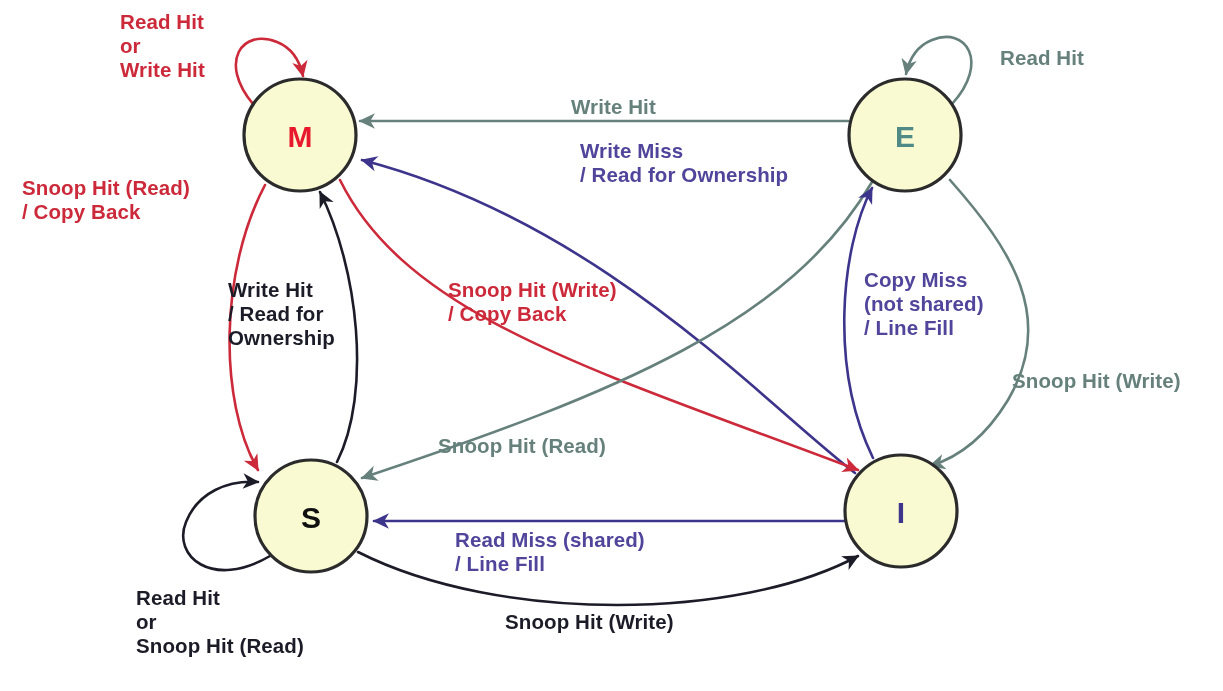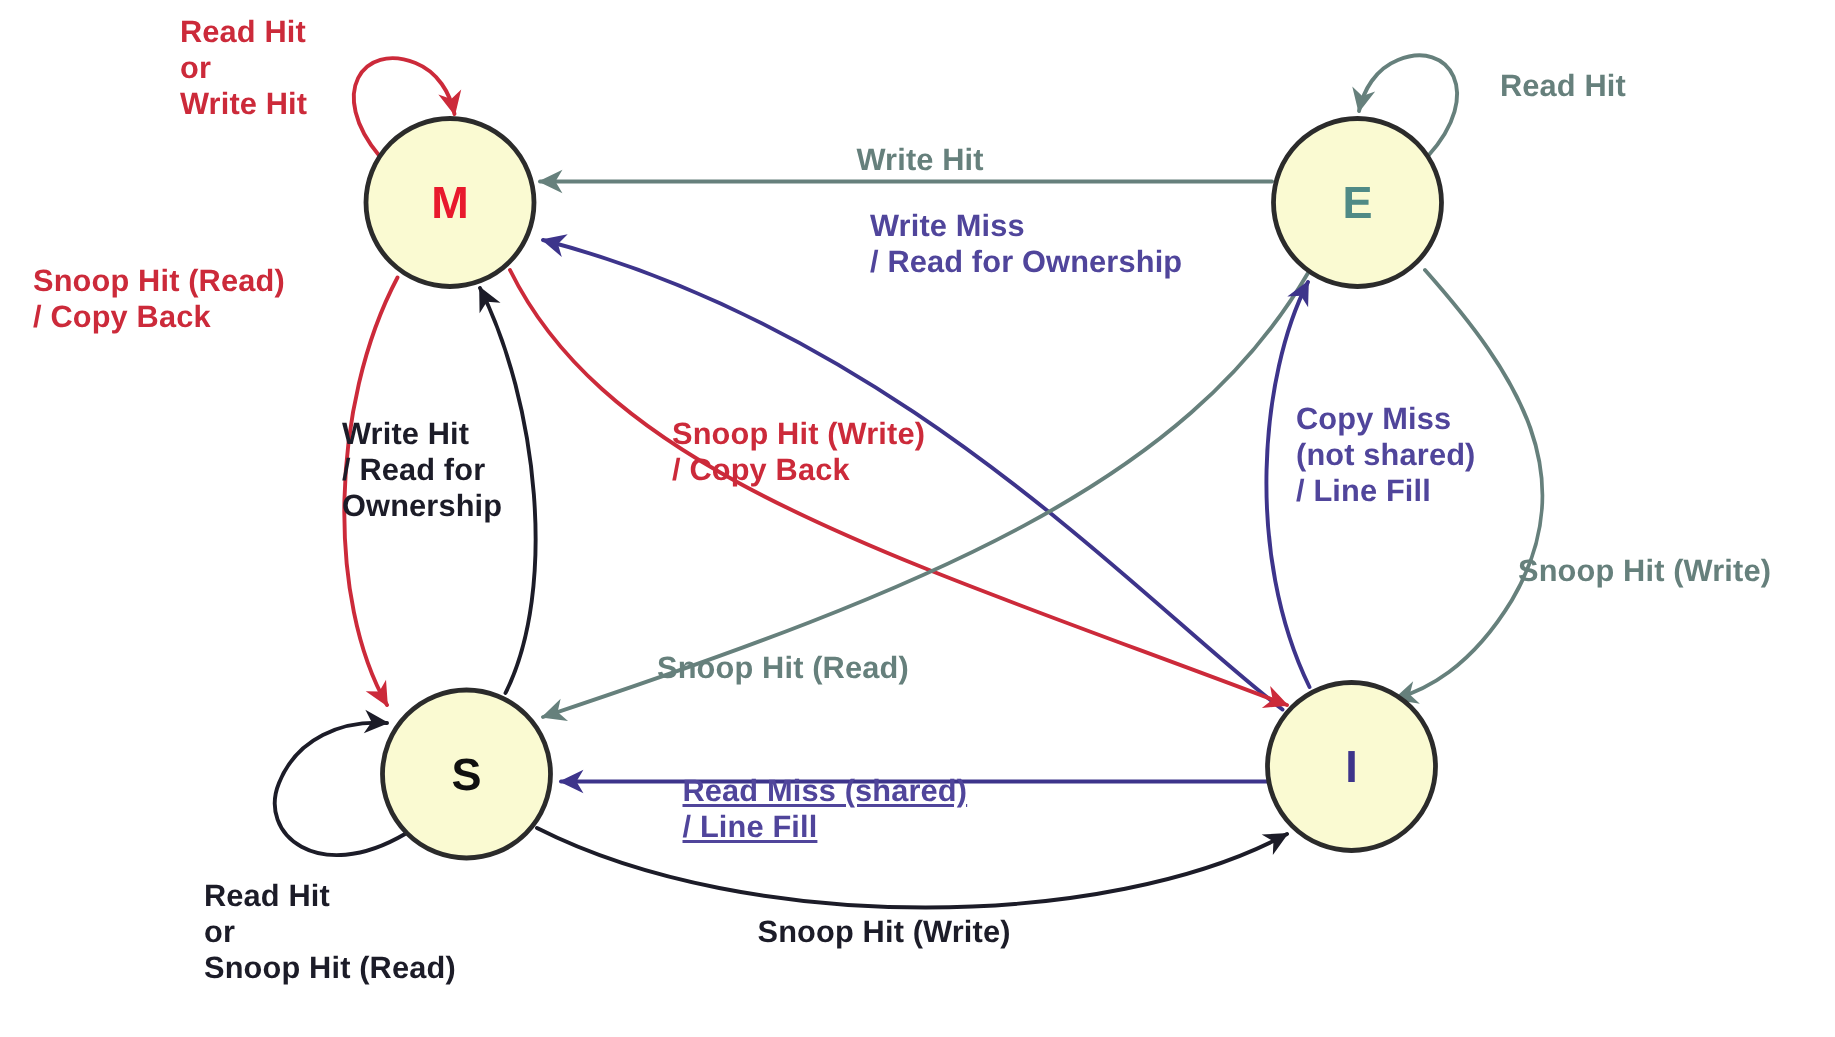--- a/index.html
+++ b/index.html
@@ -148,18 +148,18 @@
 / Copy Back</div>
 
   <div class="edge-label lbl-teal" style="left:438px; top:434px;">Snoop Hit (Read)</div>
 
   <div class="edge-label lbl-purple" style="left:864px; top:268px;">Copy Miss
 (not shared)
 / Line Fill</div>
 
   <div class="edge-label lbl-teal" style="left:1012px; top:369px;">Snoop Hit (Write)</div>
 
-  <div class="edge-label lbl-purple" style="left:455px; top:516px;text-decoration:underline;">Read Miss (shared)
+  <div class="edge-label lbl-purple" style="left:455px; top:528px;">Read Miss (shared)
 / Line Fill</div>
 
   <div class="edge-label lbl-black" style="left:505px; top:610px;">Snoop Hit (Write)</div>
 
 </div>
 
 </body></html>

